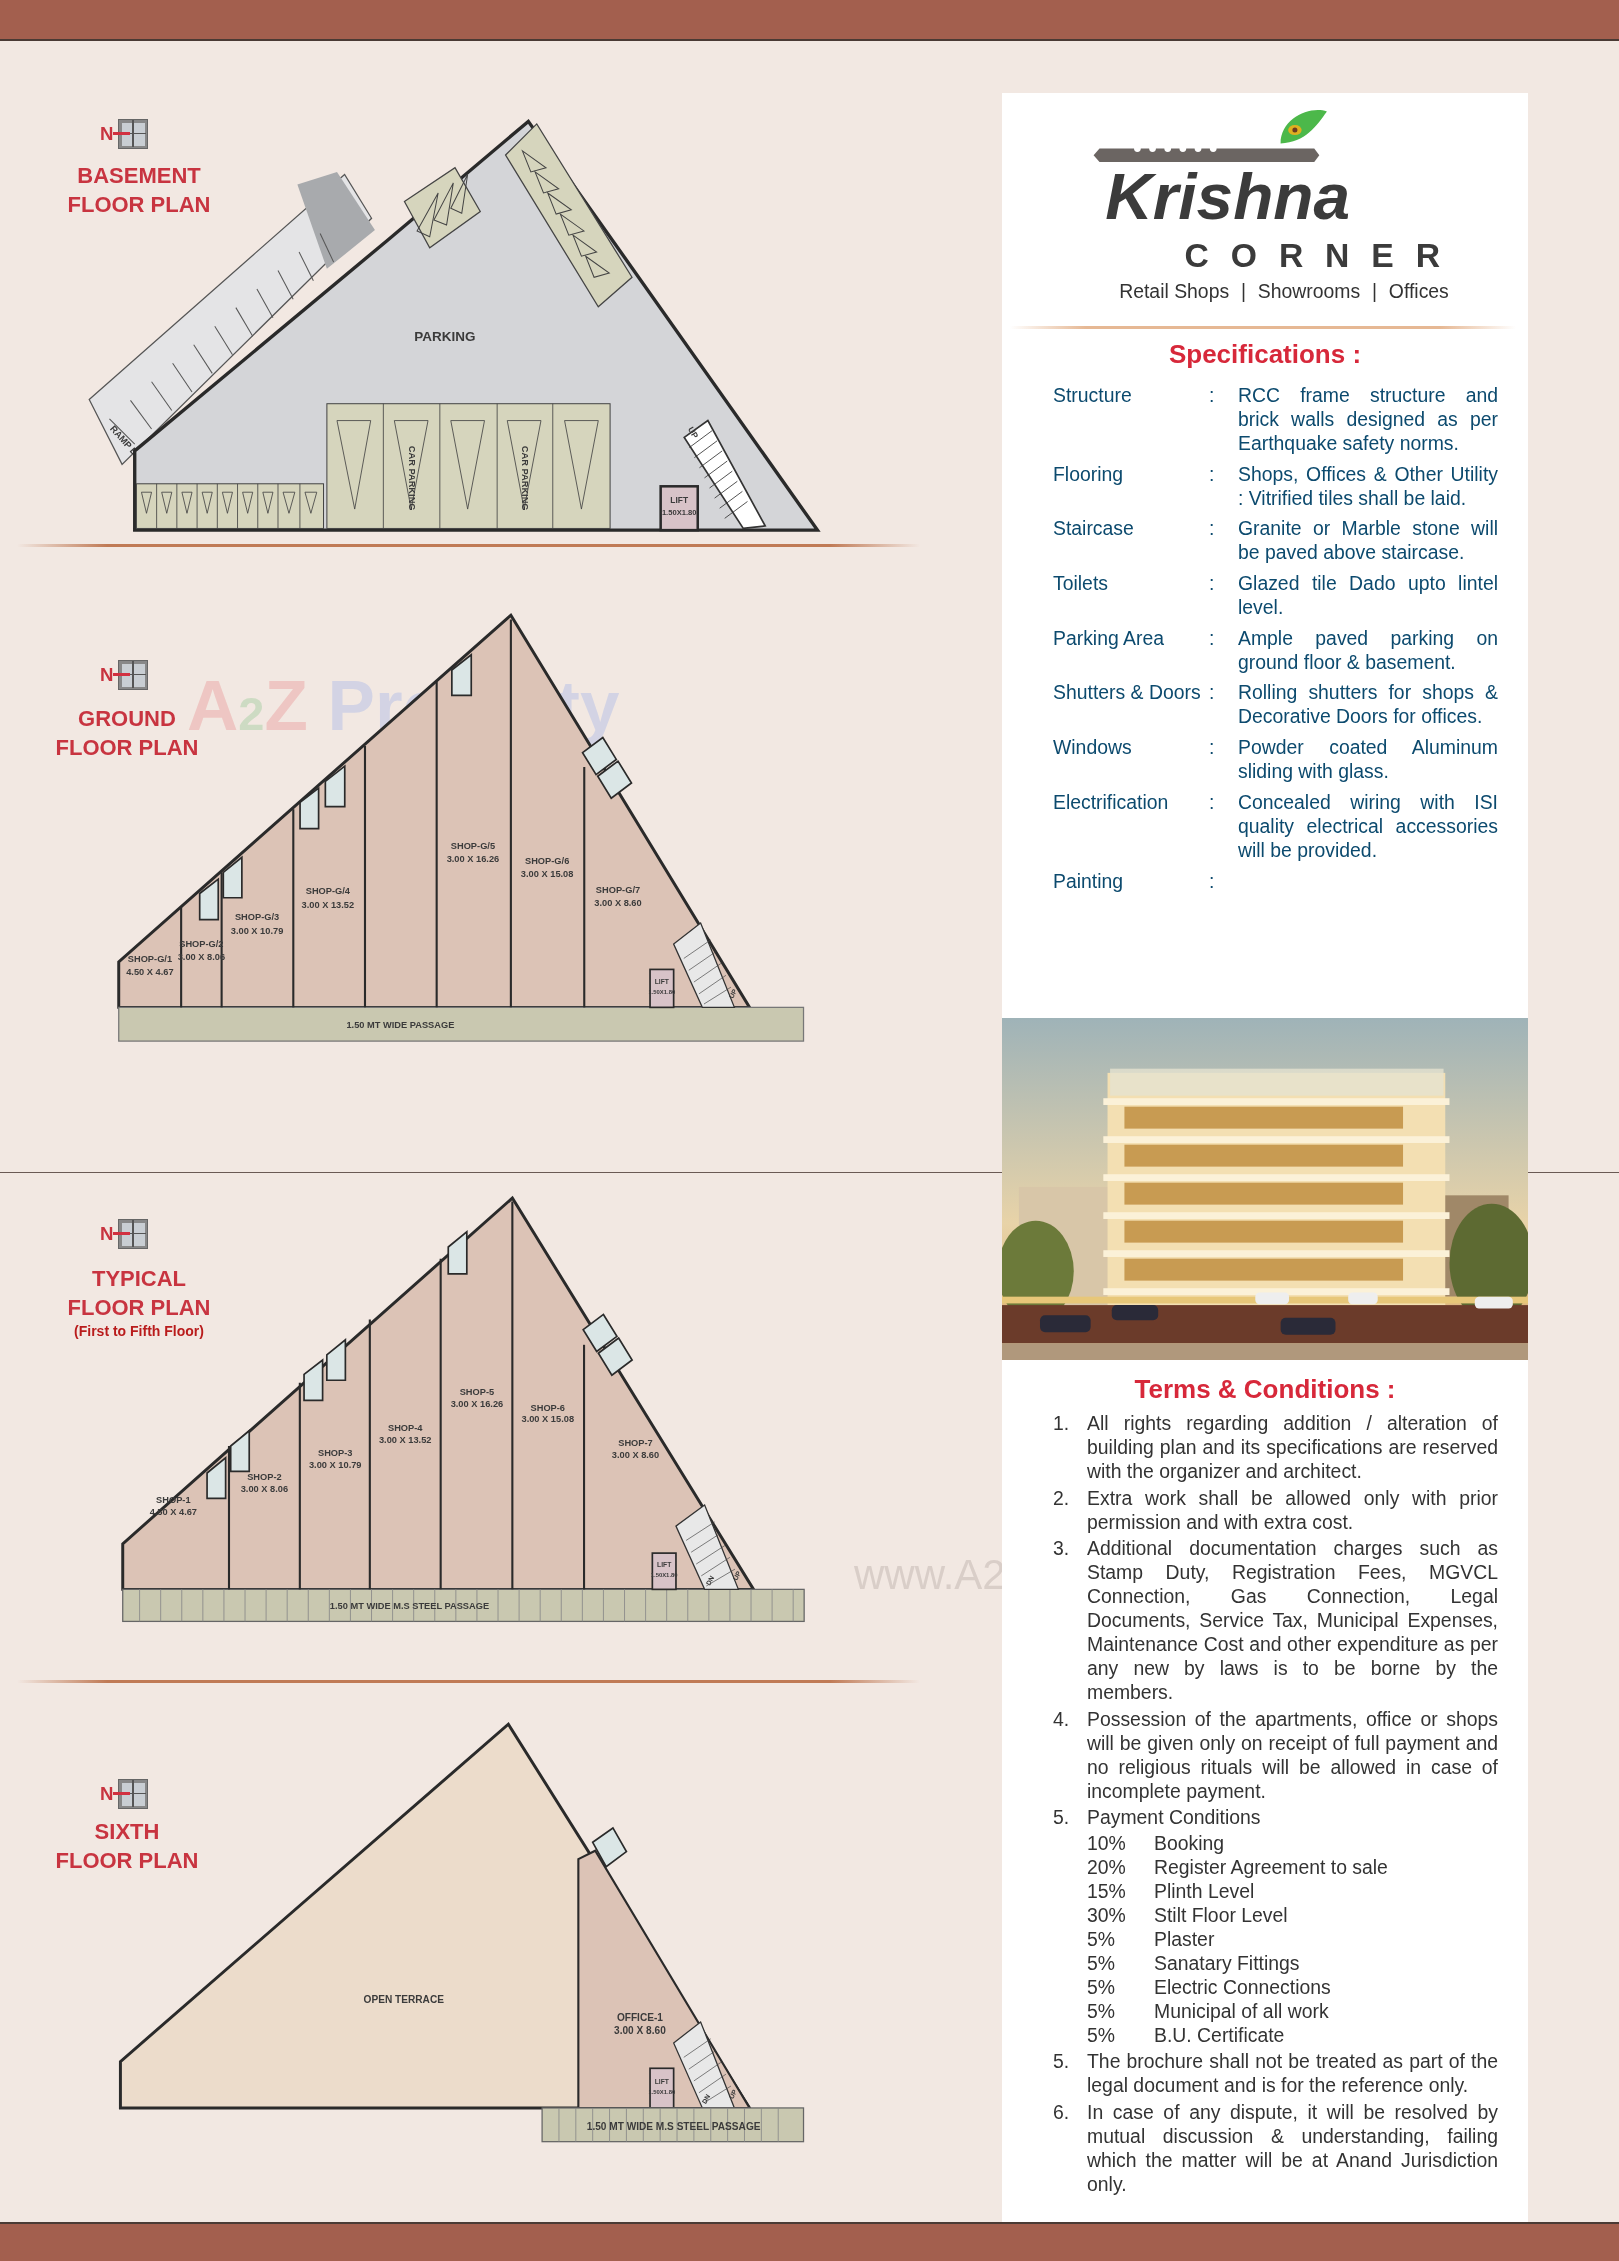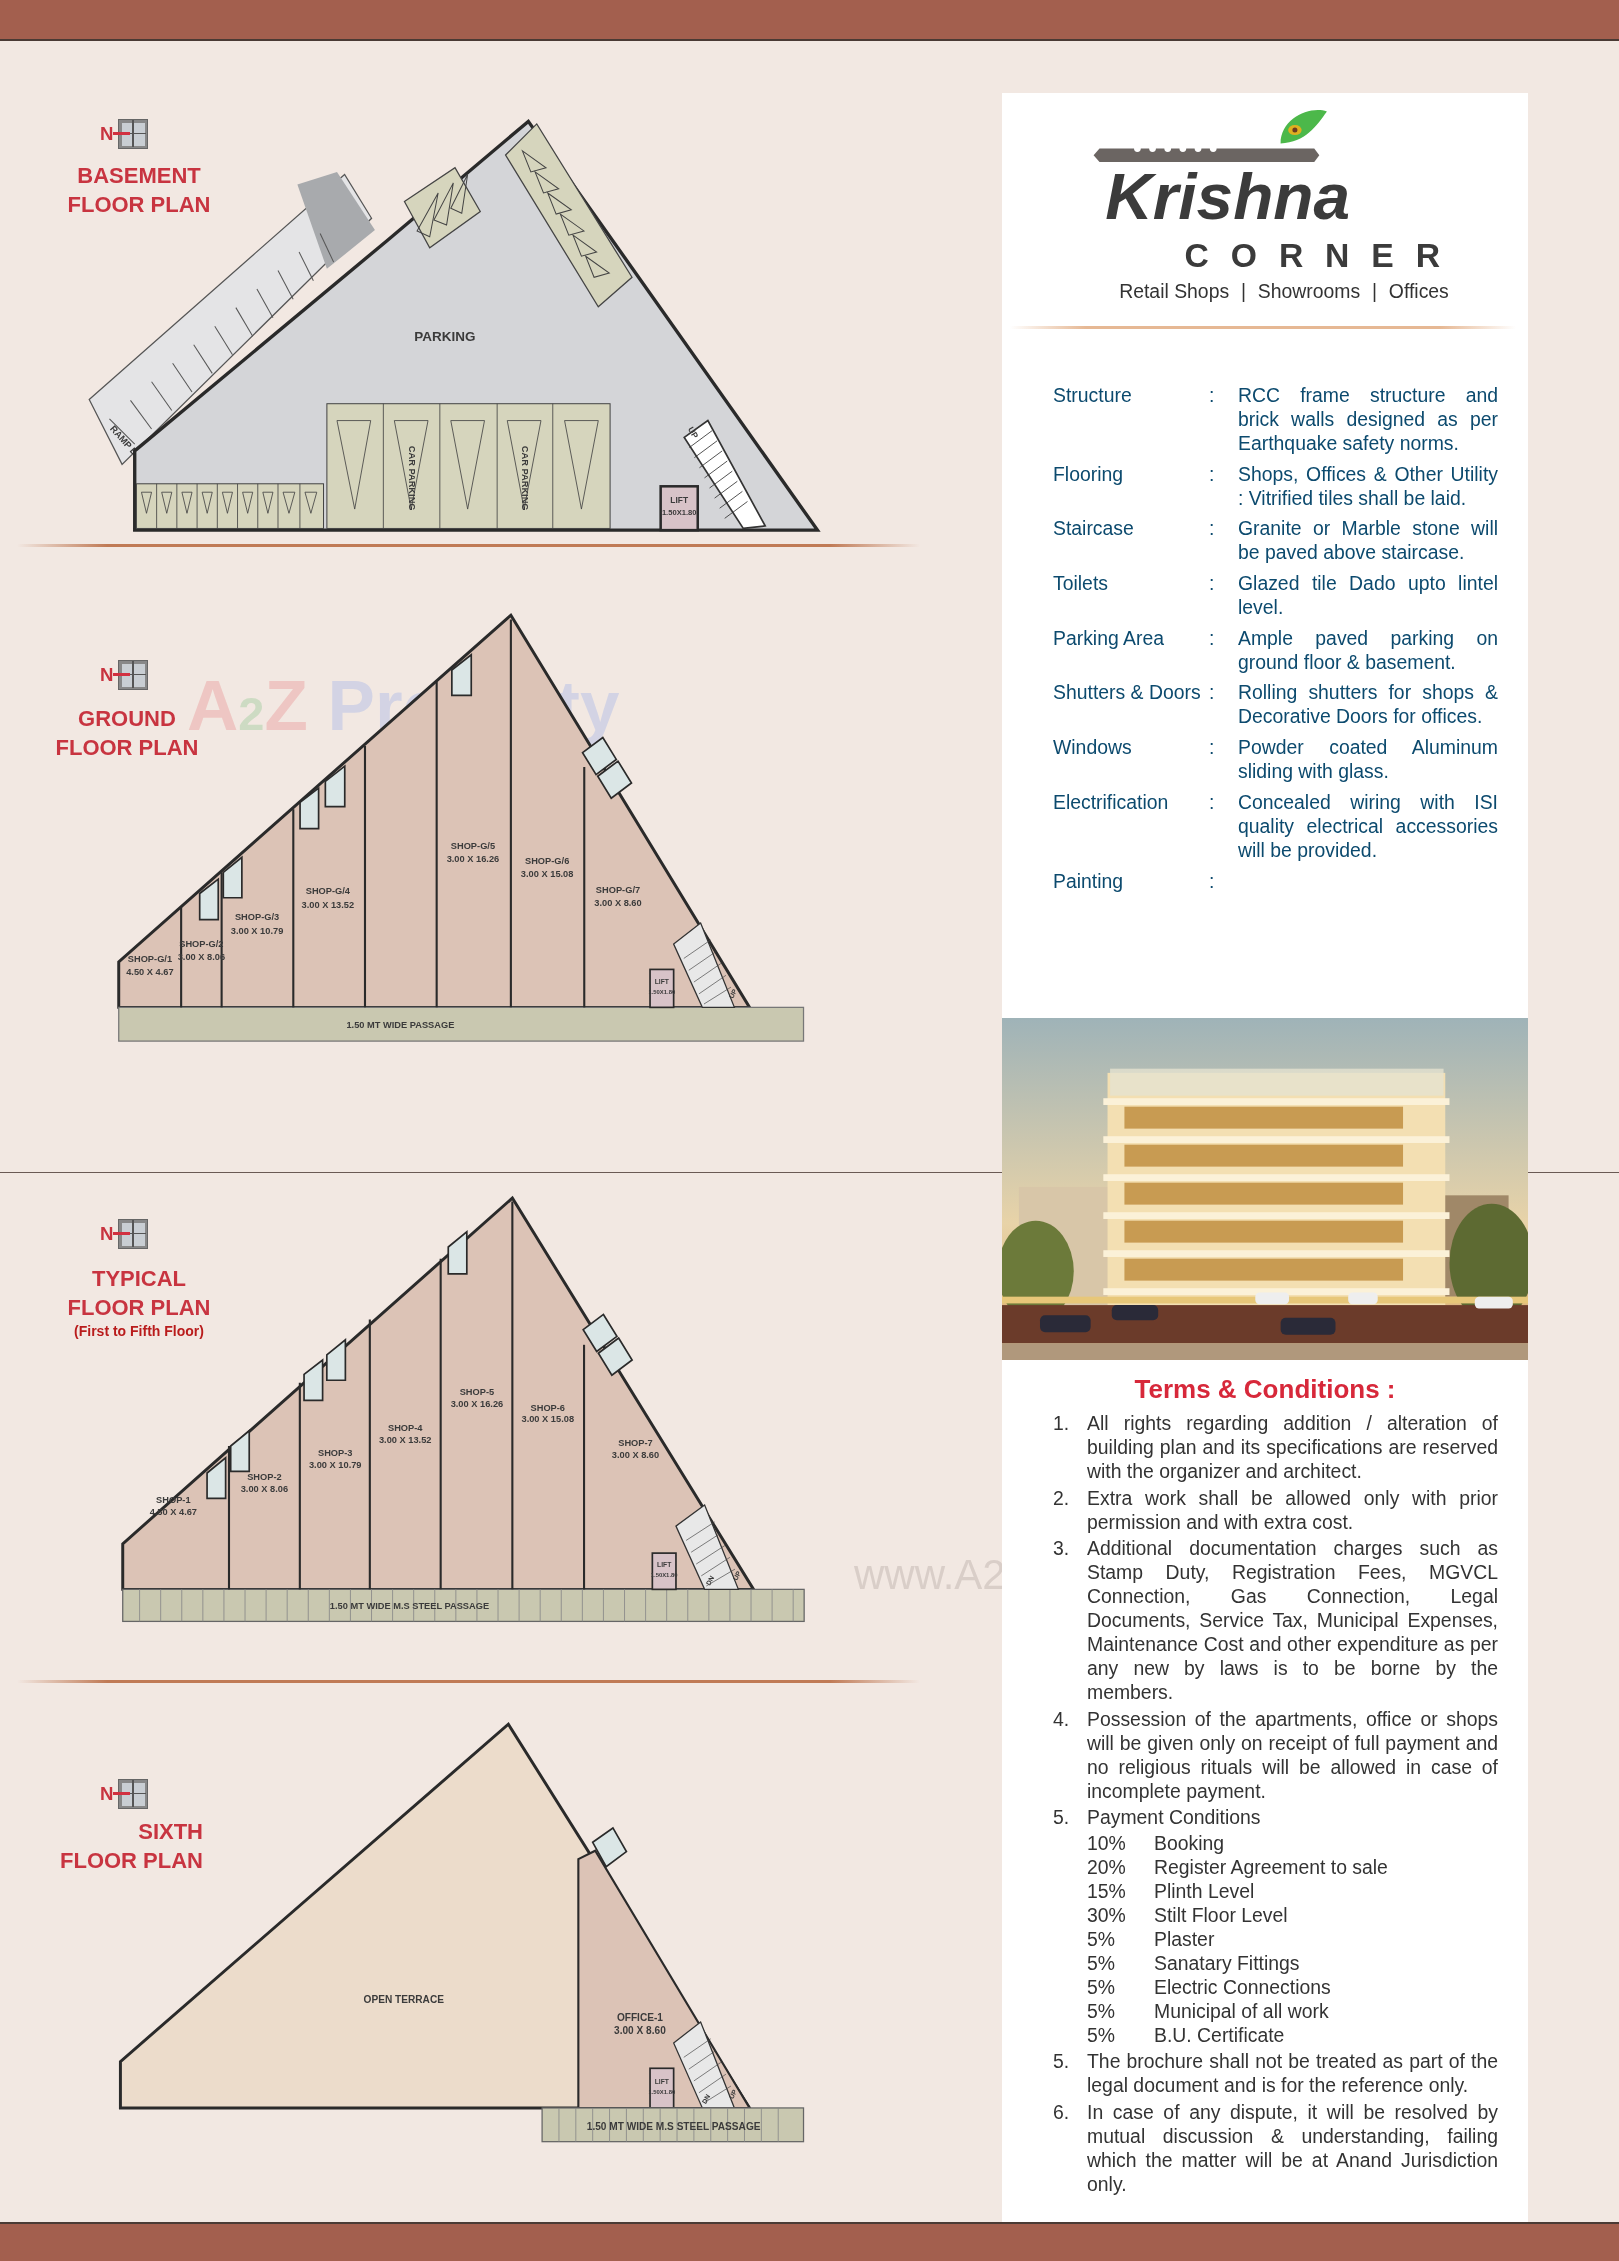--- a/index.html
+++ b/index.html
@@ -322,21 +322,21 @@
   <div class="sep" style="top:1639px;width:903px;"></div>
 
   <div class="compass" style="left:100px;top:1738px;">
     <span class="n">N</span>
     <span class="box">
         <i class="v"></i>
         <i class="h"></i>
         <span class="arrow"></span>
       </span>
   </div>
-  <div class="plan-title" style="left:51px;top:1776px;width:152px;text-align:right;">
+  <div class="plan-title" style="left:51px;top:1776px;width:152px;">
     <div>SIXTH</div>
       <div>FLOOR PLAN</div>
   </div>
   <svg class="plan" style="left:110px;top:1679px;" width="709" height="506" viewBox="0 0 840 600">
     <polygon points="12,460 12,405 472,5 758,460 540,460" fill="#ecdccb" stroke="#2a2a2a" stroke-width="3.5"></polygon>
     <polygon points="555,165 575,155 758,460 555,460" fill="#dcc3b6" stroke="#2a2a2a" stroke-width="2.5"></polygon>
     <polygon points="572,145 596,128 612,156 588,174" fill="#dbe6e6" stroke="#2a2a2a" stroke-width="2"></polygon>
     <rect x="640" y="413" width="28" height="47" fill="#d8c3c8" stroke="#2a2a2a" stroke-width="2"></rect>
     <text x="654" y="432" font-size="8" text-anchor="middle">LIFT</text>
     <text x="654" y="443" font-size="7" text-anchor="middle">1.50X1.80</text>
@@ -389,20 +389,21 @@
       <path d="M330 60 C330 30 365 15 385 22 C372 40 360 58 330 60 Z" fill="#4cb84a"></path>
       <ellipse cx="347" cy="44" rx="8" ry="6" fill="#e0b020"></ellipse>
       <circle cx="347" cy="44" r="3" fill="#6b3c20"></circle>
       <text x="122" y="150" font-size="78" fill="#e22b36" font-family="Liberation Serif, serif" font-style="italic" font-weight="bold">Krishna</text>
       <text x="216" y="206" font-size="40" fill="#2b2b2b" letter-spacing="26" font-weight="bold">CORNER</text>
     </svg>
     <div class="tagline">
       <span>Retail Shops</span>|<span>Showrooms</span>|<span>Offices</span>
     </div>
     <div class="panel-sep"></div>
+    <div class="section-title" style="top:246px;">Specifications :</div>
 
     <div class="specs">
       <div class="spec">
           <span class="lbl">Structure</span>
           <span class="colon">:</span>
           <span class="val">RCC frame structure and brick walls designed as per Earthquake safety norms.</span>
         </div>
       <div class="spec">
           <span class="lbl">Flooring</span>
           <span class="colon">:</span>

